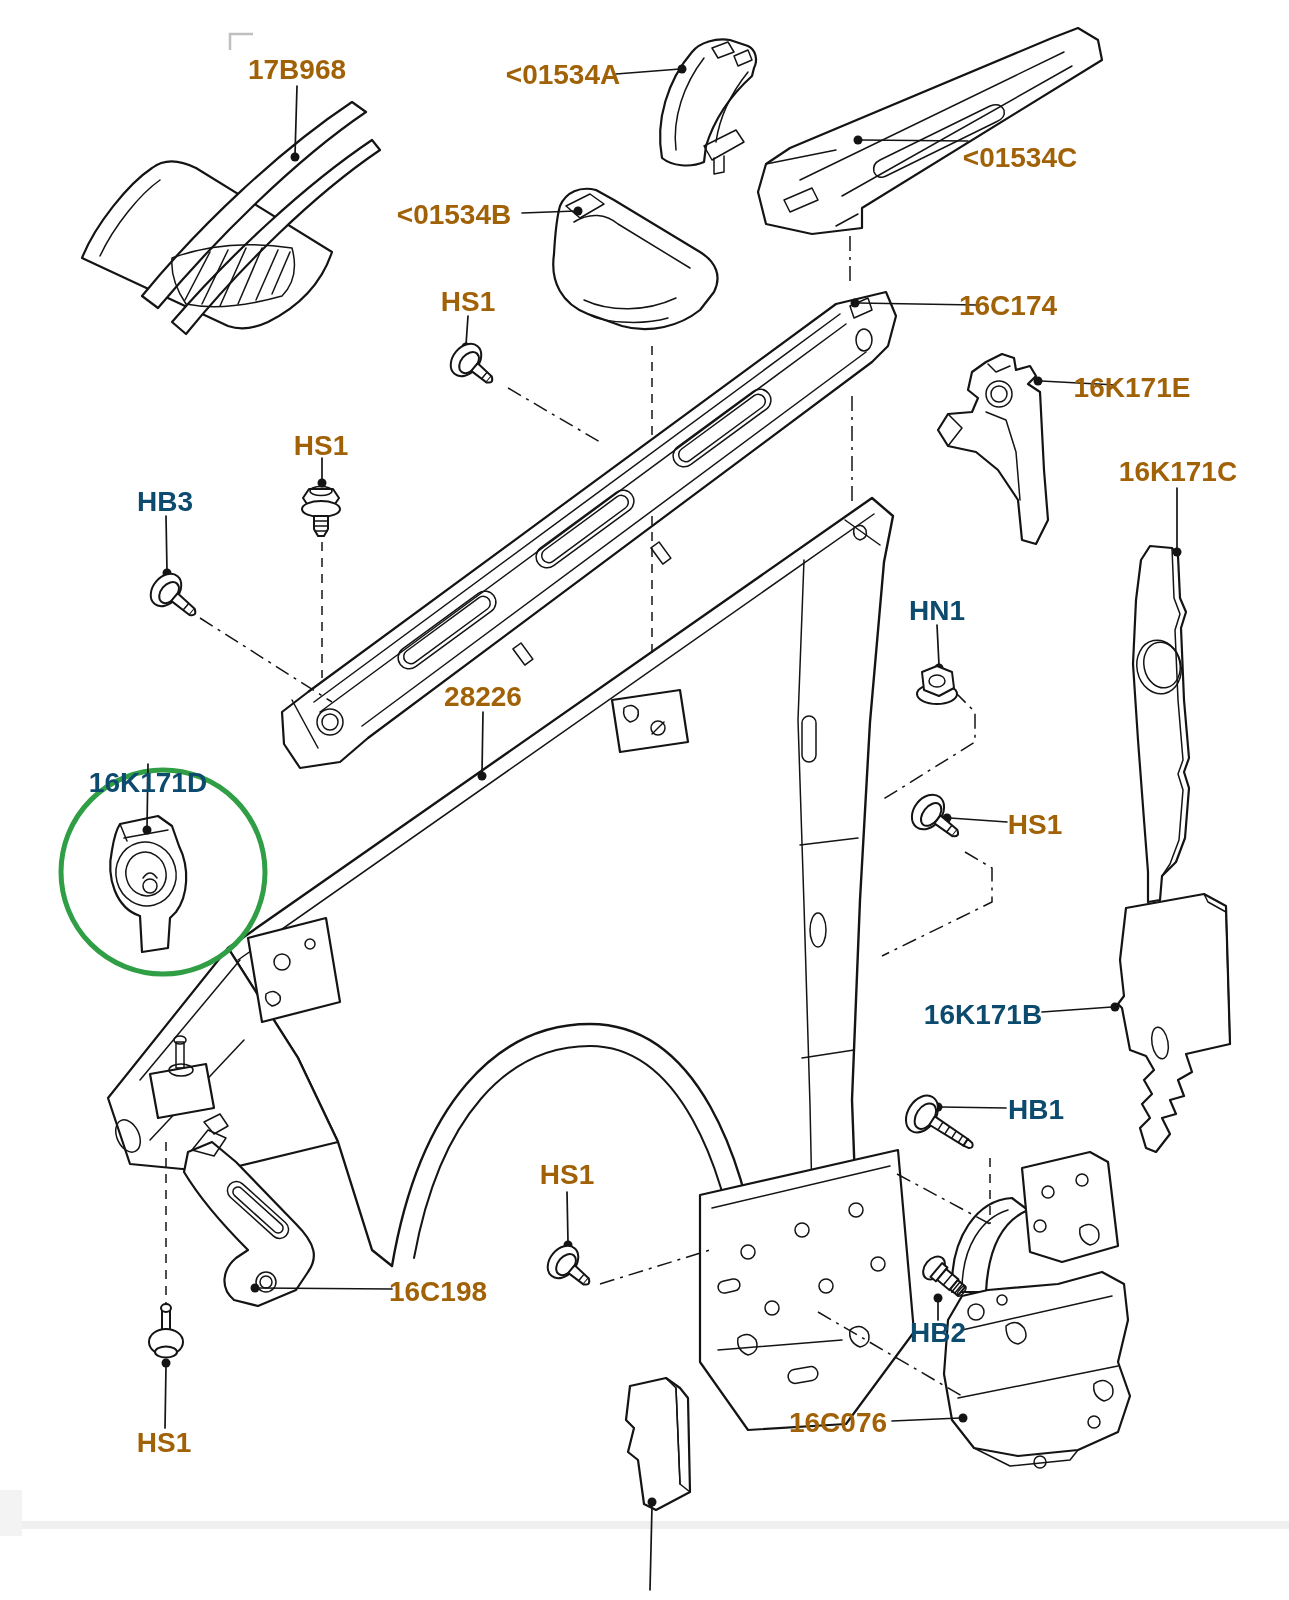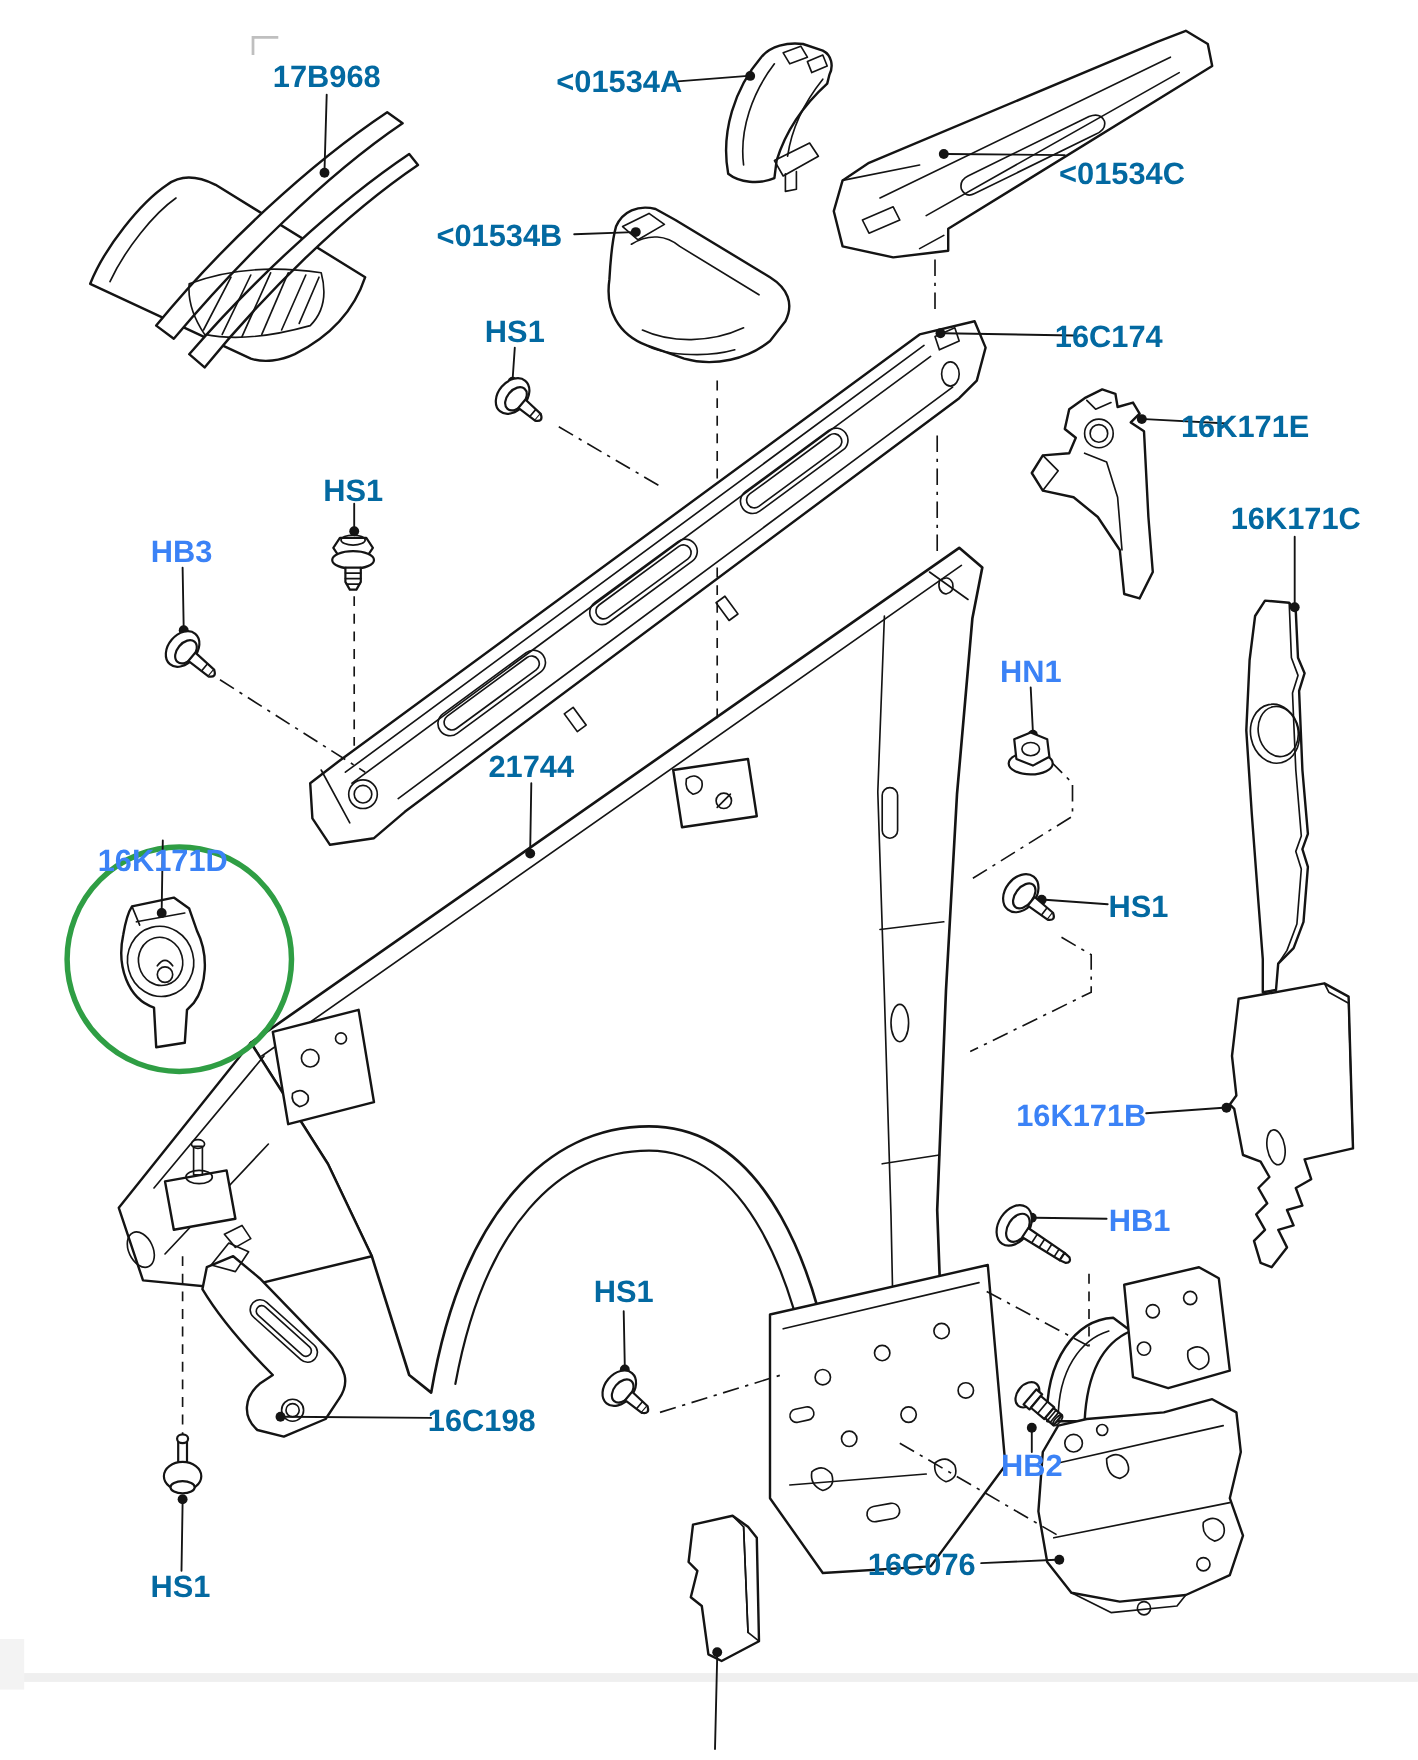--- a/index.html
+++ b/index.html
@@ -1,22 +1,22 @@
 <!DOCTYPE html>
 <html><head>
 <meta charset="utf-8">
 <style>
   html,body{margin:0;padding:0;background:#ffffff;}
   .stage{position:relative;width:1289px;height:1600px;background:#ffffff;overflow:hidden;
          font-family:"Liberation Sans", sans-serif;}
   .stage svg{position:absolute;left:0;top:0;}
   .lbl{position:absolute;transform:translate(-50%,-50%);font-weight:bold;font-size:28px;
        letter-spacing:0px;white-space:nowrap;cursor:pointer;user-select:none;}
-  .lbl-blue{color:#0369a1;}
-  .lbl-green{color:#3b82f6;}
+  .lbl-blue{color:#a16207;}
+  .lbl-green{color:#0c4a6e;}
   
   .o{fill:#ffffff;stroke:#141414;stroke-width:2.2;stroke-linejoin:round;}
   .o3{fill:#ffffff;stroke:#141414;stroke-width:2.4;stroke-linejoin:round;}
   .t{fill:none;stroke:#141414;stroke-width:1.5;stroke-linejoin:round;stroke-linecap:round;}
   .n{fill:none;stroke:#141414;stroke-width:2;stroke-linecap:round;stroke-linejoin:round;}
   .ld{stroke:#141414;stroke-width:1.7;fill:none;stroke-linecap:round;}
   .dd{stroke:#141414;stroke-width:1.5;fill:none;stroke-dasharray:15 6 3 6;}
   .dh{stroke:#141414;stroke-width:1.5;fill:none;stroke-dasharray:9 7;}
   .dot{fill:#141414;stroke:none;}
   .hw{fill:#ffffff;stroke:#141414;stroke-width:2;stroke-linejoin:round;}
@@ -359,21 +359,21 @@
     <div class="lbl lbl-blue" style="left:563px;top:75px">&lt;01534A</div>
     <div class="lbl lbl-blue" style="left:1020px;top:158px">&lt;01534C</div>
     <div class="lbl lbl-blue" style="left:454px;top:215px">&lt;01534B</div>
     <div class="lbl lbl-blue" style="left:468px;top:302px">HS1</div>
     <div class="lbl lbl-blue" style="left:1008px;top:306px">16C174</div>
     <div class="lbl lbl-blue" style="left:1132px;top:388px">16K171E</div>
     <div class="lbl lbl-blue" style="left:321px;top:446px">HS1</div>
     <div class="lbl lbl-blue" style="left:1178px;top:472px">16K171C</div>
     <div class="lbl lbl-green" style="left:165px;top:502px">HB3</div>
     <div class="lbl lbl-green" style="left:937px;top:611px">HN1</div>
-    <div class="lbl lbl-blue" style="left:483px;top:697px">21744</div>
+    <div class="lbl lbl-blue" style="left:483px;top:697px">28226</div>
     <div class="lbl lbl-green" style="left:148px;top:783px">16K171D</div>
     <div class="lbl lbl-blue" style="left:1035px;top:825px">HS1</div>
     <div class="lbl lbl-green" style="left:983px;top:1015px">16K171B</div>
     <div class="lbl lbl-green" style="left:1036px;top:1110px">HB1</div>
     <div class="lbl lbl-blue" style="left:567px;top:1175px">HS1</div>
     <div class="lbl lbl-blue" style="left:438px;top:1292px">16C198</div>
     <div class="lbl lbl-green" style="left:938px;top:1333px">HB2</div>
     <div class="lbl lbl-blue" style="left:838px;top:1423px">16C076</div>
     <div class="lbl lbl-blue" style="left:164px;top:1443px">HS1</div>
   </div>

